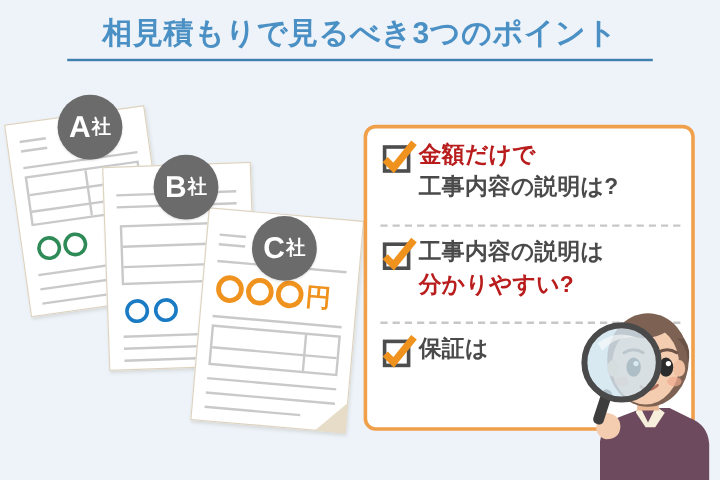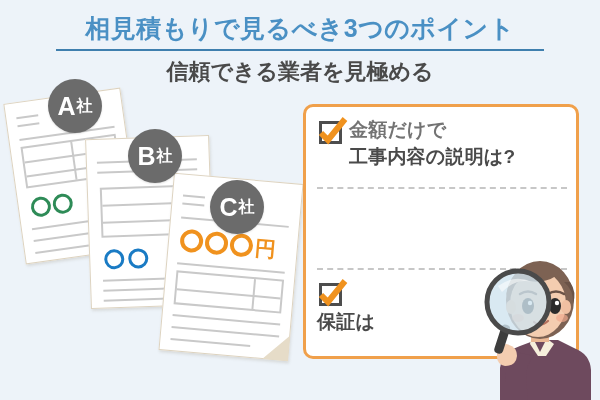--- a/index.html
+++ b/index.html
@@ -156,21 +156,21 @@
   }
   .check-item {
     position: absolute;
     left: 11px;
     right: 8px;
     display: flex;
     align-items: flex-start;
   }
   #item0 { top: 9px; }
   #item1 { top: 90px; }
-  #item2 { top: 171px; flex-direction: column; }
+  #item2 { top: 171px; }
 
   .cbox {
     position: relative;
     width: 27px;
     height: 27px;
     flex: 0 0 27px;
     margin-top: 3px;
     margin-right: 5px;
   }
   .cbox .sq {
@@ -185,21 +185,21 @@
   .cbox svg { position: absolute; left: -2px; top: -4px; }
 
   .check-text {
     font-size: 19px;
     font-weight: bold;
     line-height: 27px;
     color: #4a4a4a;
     letter-spacing: 0.2px;
     white-space: nowrap;
   }
-  .check-text .hl { color: #737373; }
+  .check-text .hl { color: #b91c1c; }
 
   .sep {
     position: absolute;
     left: 11px;
     right: 9px;
     height: 0;
     border-top: 2px dashed #c7c7c7;
   }
   #sep0 { top: 80px; }
   #sep1 { top: 161px; }
@@ -215,21 +215,20 @@
   }
 </style>
 </head>
 <body>
 
 <div id="stage">
 
   <div id="header">
     <div id="title">相見積もりで見るべき3つのポイント</div>
     <div id="title-rule"></div>
-    <div id="subtitle">信頼できる業者を見極める</div>
   </div>
 
   <div class="doc" id="docA">
     <div class="ln" style="left:10px; top:14px;  width:22px;"></div>
     <div class="ln" style="left:10px; top:22px;  width:22px;"></div>
     <div class="ln" style="left:10px; top:36px;  width:96px;"></div>
     <div class="tbl" style="left:10px; top:44px; width:96px; height:42px;">
       <div class="row" style="top:13px;"></div>
       <div class="row" style="top:27px;"></div>
       <div class="col" style="left:48px;"></div>
@@ -296,20 +295,32 @@
         </svg>
       </div>
       <div class="check-text">
         <div><span class="hl">金額だけで</span></div>
         <div><span>工事内容の説明は?</span></div>
       </div>
     </div>
 
     <div class="sep" id="sep0"></div>
 
+    <div class="check-item" id="item1">
+      <div class="cbox">
+        <div class="sq"></div>
+        <svg width="34" height="34" viewBox="0 0 34 34">
+          <path d="M6 18 L13 25 L30 4" fill="none" stroke="#f0921e" stroke-width="6" stroke-linecap="butt" stroke-linejoin="miter"></path>
+        </svg>
+      </div>
+      <div class="check-text">
+        <div><span>工事内容の説明は</span></div>
+        <div><span class="hl">分かりやすい?</span></div>
+      </div>
+    </div>
 
     <div class="sep" id="sep1"></div>
 
     <div class="check-item" id="item2">
       <div class="cbox">
         <div class="sq"></div>
         <svg width="34" height="34" viewBox="0 0 34 34">
           <path d="M6 18 L13 25 L30 4" fill="none" stroke="#f0921e" stroke-width="6" stroke-linecap="butt" stroke-linejoin="miter"></path>
         </svg>
       </div>

